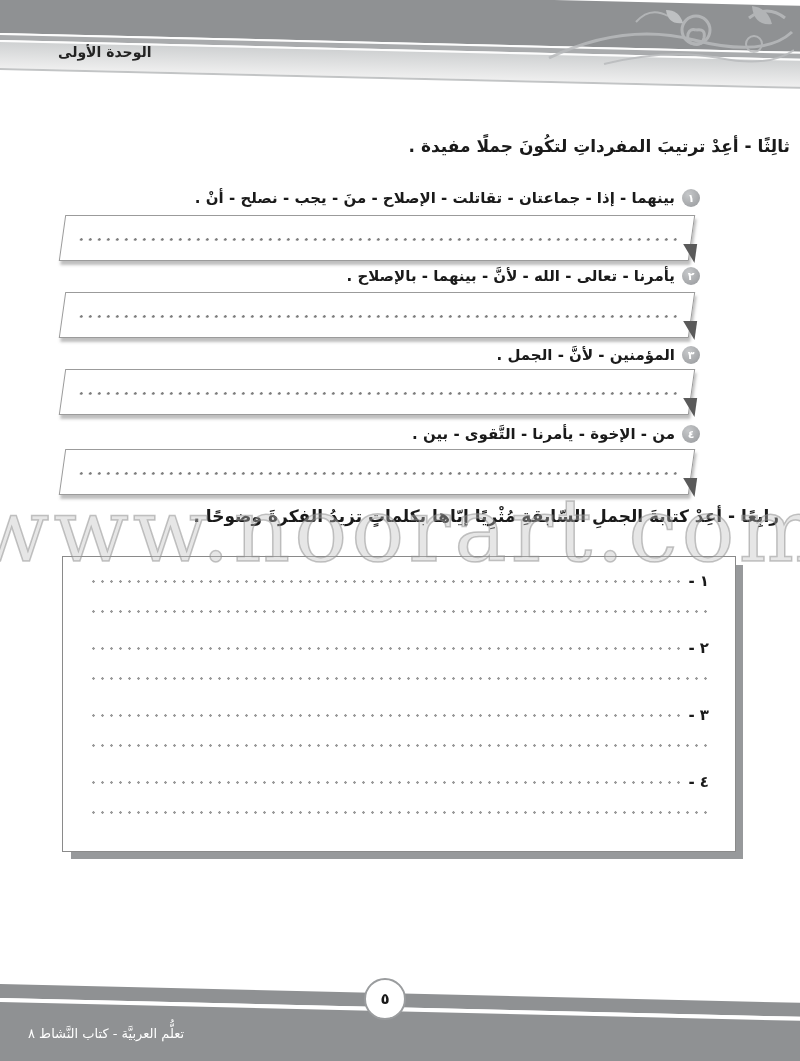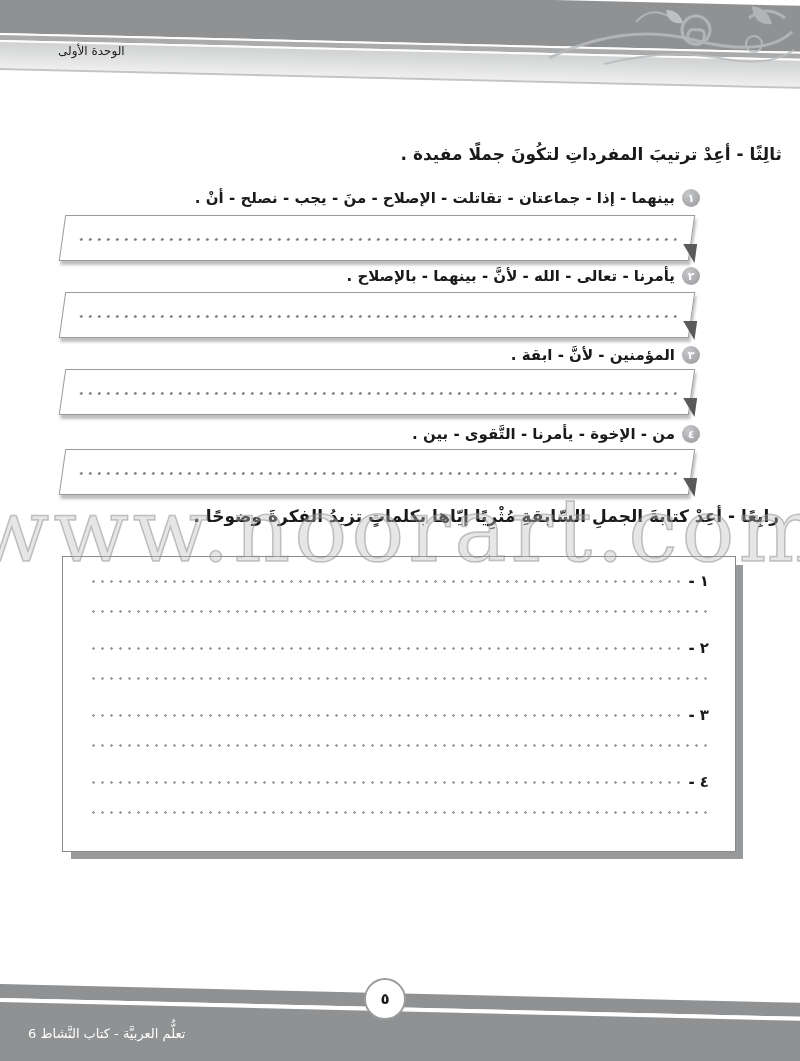--- a/index.html
+++ b/index.html
@@ -9,23 +9,23 @@
   }
   
   .hdr-rot{position:absolute;top:-14px;left:-40px;width:900px;height:110px;
     transform:rotate(1.35deg);transform-origin:0 0;}
   .hb{width:100%;}
   .hb.dark{height:46px;background:#8f9193;}
   .hb.w2{height:2px;background:#fdfdfd;}
   .hb.mid{height:5px;background:#a9abad;}
   .hb.light{height:26px;background:linear-gradient(#cfd1d2,#efefef);border-bottom:2px solid #c2c4c5;}
   .flourish{position:absolute;top:0;right:6px;width:250px;height:72px;opacity:.85;}
-  .unit-label{position:absolute;top:44px;left:58px;font-size:12px;font-weight:normal;color:#222;direction:rtl;}
+  .unit-label{position:absolute;top:44px;left:58px;font-size:14px;font-weight:bold;color:#222;direction:rtl;}
   
-  .sec3-heading{position:absolute;top:136px;right:10px;margin:8px;font-size:17px;font-weight:bold;}
+  .sec3-heading{position:absolute;top:136px;right:10px;margin:0;font-size:17px;font-weight:bold;}
   .sec4-heading{position:absolute;top:503px;right:18px;margin:3px;font-size:17px;font-weight:bold;z-index:2;}
   
   .item{position:absolute;right:100px;display:flex;align-items:center;gap:7px;
     font-size:15px;font-weight:bold;white-space:nowrap;}
   .numcircle{flex:0 0 auto;width:18px;height:18px;border-radius:50%;
     background:radial-gradient(circle at 35% 30%,#c6c8ca,#95979a);
     color:#fff;font-size:11px;font-weight:bold;display:flex;align-items:center;justify-content:center;}
   
   .strip{position:absolute;left:62px;width:628px;height:44px;background:#fff;
     border:1px solid #9b9b9b;transform:skewX(-8deg);
@@ -113,21 +113,21 @@
   </div>
   <div class="strip" style="top:292px">
     <div class="strip-dots"></div>
     <div class="fold"></div>
   </div>
 
   <div class="item" style="top:346px">
     <span class="numcircle">
         <span>٣</span>
       </span>
-    <span>المؤمنين - لأنَّ - ابقة .</span>
+    <span>المؤمنين - لأنَّ - الجمل .</span>
   </div>
   <div class="strip" style="top:369px">
     <div class="strip-dots"></div>
     <div class="fold"></div>
   </div>
 
   <div class="item" style="top:425px">
     <span class="numcircle">
         <span>٤</span>
       </span>
@@ -174,15 +174,15 @@
   <div class="watermark">www.noorart.com</div>
 
   <div class="ftr-rot">
     <div class="fb dark1"></div>
     <div class="fb wstripe"></div>
     <div class="fb dark2"></div>
   </div>
   <div class="pagenum-circle">
     <span>٥</span>
   </div>
-  <div class="book-title">تعلُّم العربيَّة - كتاب النَّشاط 6</div>
+  <div class="book-title">تعلُّم العربيَّة - كتاب النَّشاط ٨</div>
 
 </div>
 
 </body></html>

